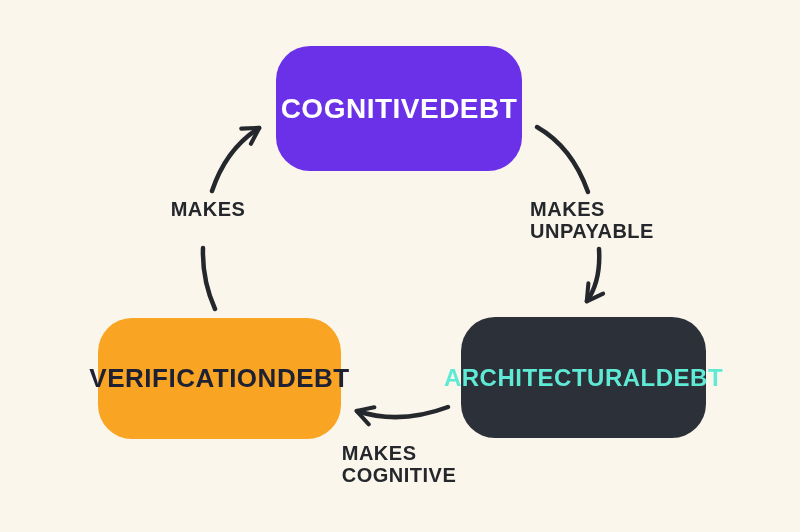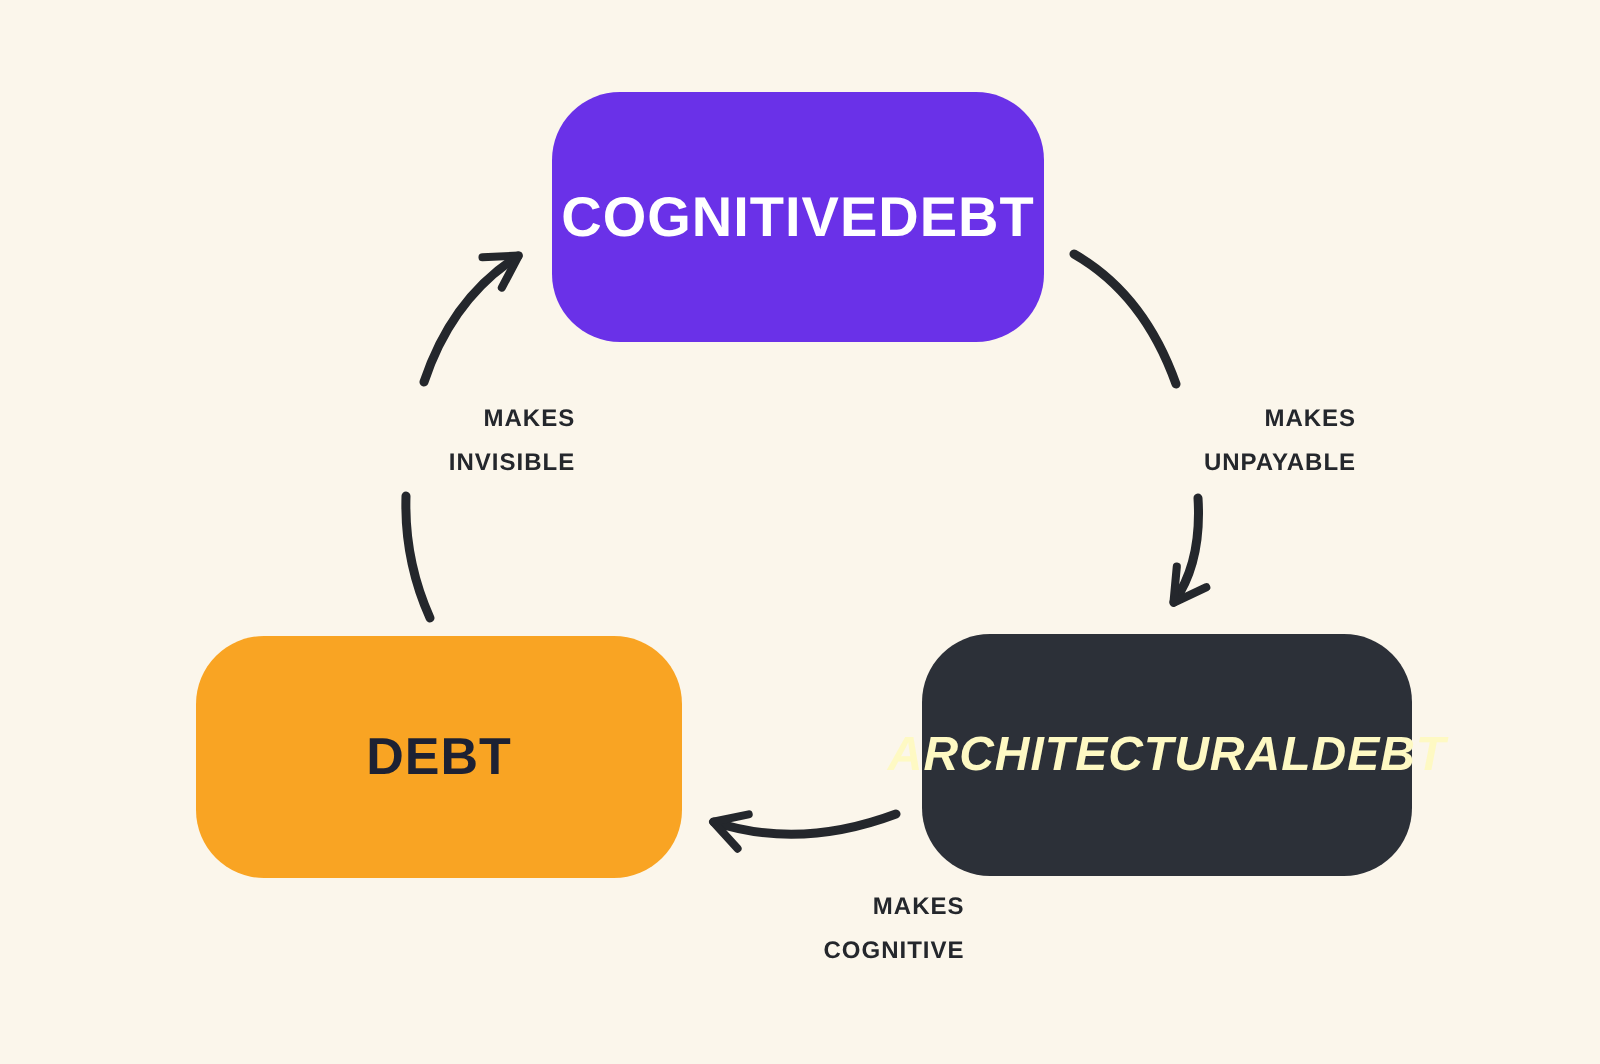--- a/index.html
+++ b/index.html
@@ -22,27 +22,26 @@
     font-weight: 700;
     letter-spacing: 0.5px;
     line-height: 35px;
   }
   .node-cognitive      { left: 276px; top:  46px; width: 246px; height: 125px; font-size: 28px; }
   .node-architectural  { left: 461px; top: 317px; width: 245px; height: 121px; font-size: 24px; }
   .node-verification   { left:  98px; top: 318px; width: 243px; height: 121px; font-size: 26px; }
   .edge-label {
     position: absolute;
     transform: translateX(-50%);
-    text-align: right;
+    text-align: left;
     font-weight: 700;
-    font-size: 12px;
+    font-size: 20px;
     line-height: 22px;
     letter-spacing: 0.5px;
     white-space: nowrap;
-    margin-left: 48px;
   }
   .label-permanent { left: 592px; top: 198px; }
   .label-invisible { left: 208px; top: 198px; }
   .label-unpayable { left: 399px; top: 442px; }
   svg.arrows { position: absolute; left: 0; top: 0; }
   .arrow-path { fill: none; stroke-width: 4.5; stroke-linecap: round; }
 </style>
 </head>
 <body>
 
@@ -62,37 +61,37 @@
 
     <path class="arrow-path" stroke="#24272C" d="M 215 309 Q 202 280 203 248"></path>
     <path class="arrow-path" stroke="#24272C" d="M 212 191 Q 226 149 259 128" marker-end="url(#vhead)"></path>
   </svg>
 
   <div class="node node-cognitive" style="background: rgb(106, 49, 232); color: rgb(255, 255, 255);">
     <span>COGNITIVE</span>
     <span>DEBT</span>
   </div>
 
-  <div class="node node-architectural" style="background: rgb(44, 48, 56); color: #fef9c3; font-style: italic;">
+  <div class="node node-architectural" style="background: rgb(44, 48, 56); color: #5eead4;">
     <span>ARCHITECTURAL</span>
     <span>DEBT</span>
   </div>
 
   <div class="node node-verification" style="background: rgb(249, 164, 35); color: rgb(29, 33, 51);">
+    <span>VERIFICATION</span>
     <span>DEBT</span>
   </div>
 
   <div class="edge-label label-permanent" style="color: rgb(36, 39, 44);">
     <div>MAKES</div>
     <div>UNPAYABLE</div>
   </div>
 
   <div class="edge-label label-unpayable" style="color: rgb(36, 39, 44);">
     <div>MAKES</div>
     <div>COGNITIVE</div>
   </div>
 
   <div class="edge-label label-invisible" style="color: rgb(36, 39, 44);">
     <div>MAKES</div>
-    <div>INVISIBLE</div>
   </div>
 
 </div>
 
 </body></html>

